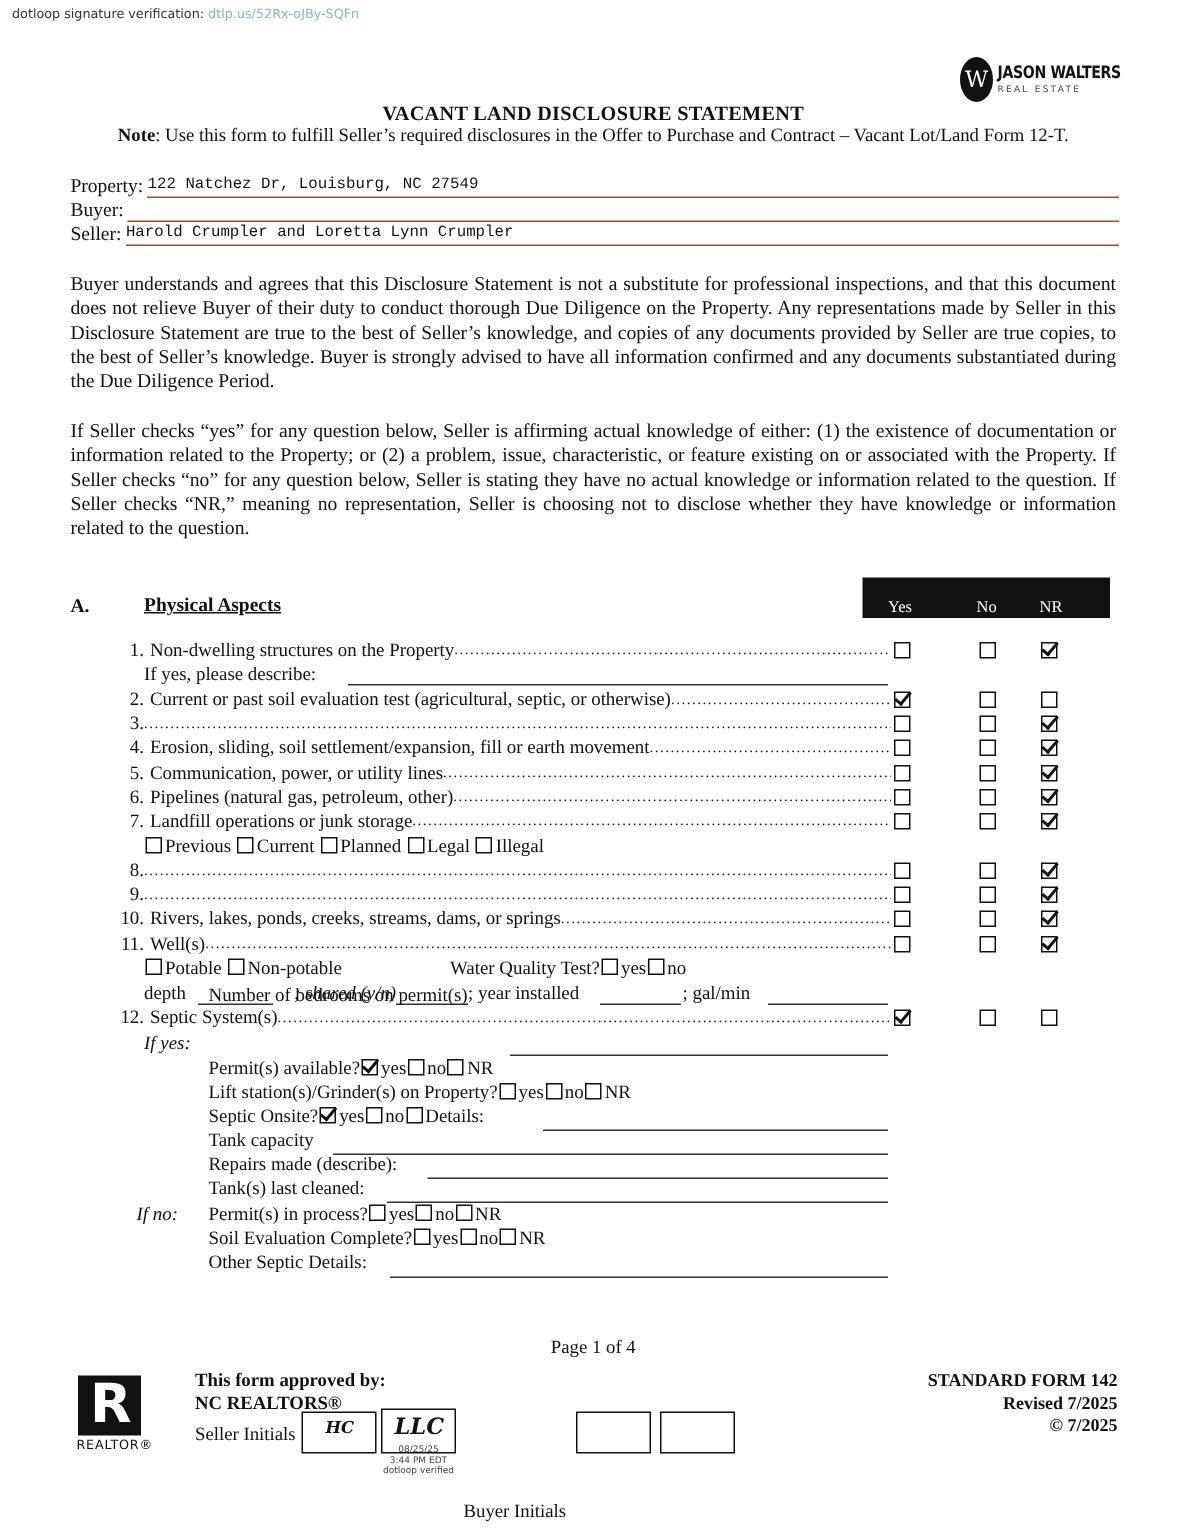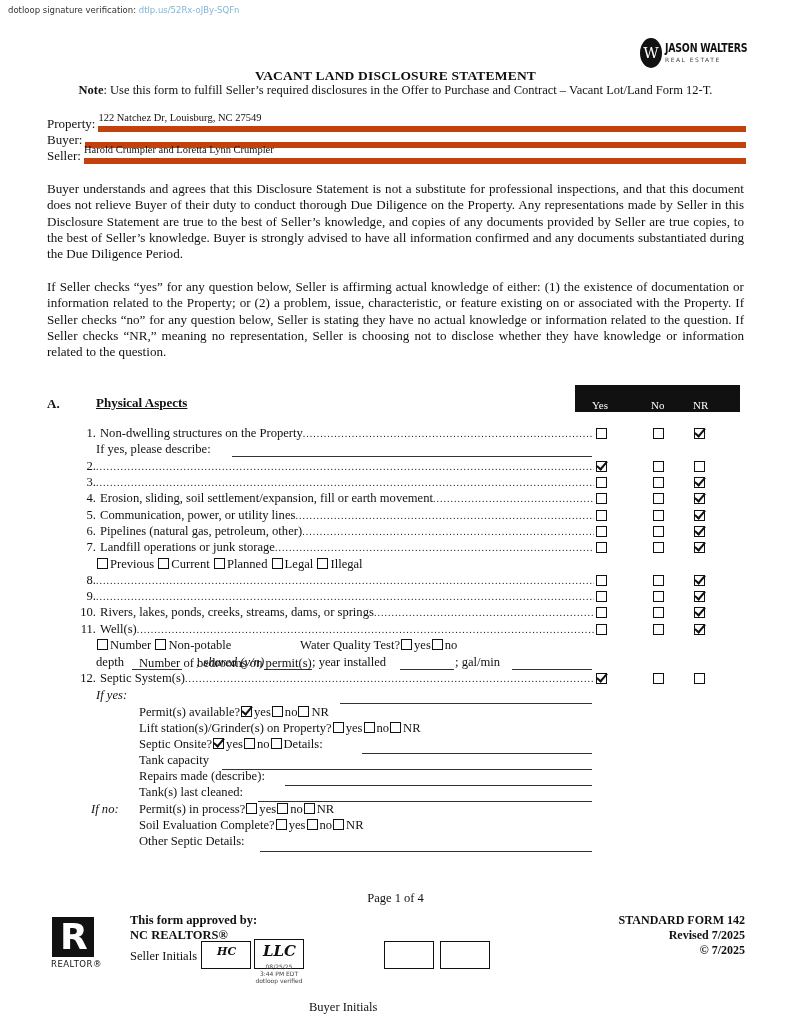--- a/index.html
+++ b/index.html
@@ -12,21 +12,21 @@
   .logo .circle { position:absolute; left:0; top:0; width:22px; height:30px; border-radius:50%; background:#111; color:#fff;
                   font-size:15px; font-family:"DejaVu Serif",serif; display:flex; align-items:center; justify-content:center; }
   .logo .name { position:absolute; left:25px; top:3px; font-family:"DejaVu Sans","Liberation Sans",sans-serif; font-weight:bold;
                 font-size:11.5px; letter-spacing:-0.3px; transform:scaleX(0.82); transform-origin:left; white-space:nowrap; }
   .logo .sub { position:absolute; left:25px; top:18px; font-family:"DejaVu Sans","Liberation Sans",sans-serif; font-size:6px;
                letter-spacing:1.5px; color:#444; white-space:nowrap; }
   .title { left:0; width:791px; top:68px; text-align:center; font-weight:bold; font-size:13.5px; letter-spacing:0.2px; }
   .note { left:0; width:791px; top:83px; text-align:center; font-size:12.5px; }
   .fieldrow { left:47px; width:699px; height:16px; font-size:13px; display:flex; align-items:flex-end; }
   .fieldrow .lbl { white-space:nowrap; }
-  .fieldrow .val { flex:1; border-bottom:6px solid #c2410c; margin-left:3px; height:15px; font-family:Liberation Serif, serif;
+  .fieldrow .val { flex:1; border-bottom:1px solid #c2410c; margin-left:3px; height:15px; font-family:Liberation Mono, monospace;
                    font-size:10.5px; line-height:14px; white-space:nowrap; transform-origin:left; }
   .para { left:47px; width:697px; font-size:13.1px; line-height:16.3px; text-align:justify; }
   .sec-letter { left:47px; top:396px; font-weight:bold; font-size:13px; }
   .sec-title { left:96px; top:395px; font-weight:bold; font-size:13px; text-decoration:underline; }
   .hdr-box { left:575px; top:385px; width:165px; height:27px; background:#111; }
   .hdr-box span { position:absolute; color:#fff; font-size:11px; top:14px; }
   .item { left:74px; width:520px; font-size:12.6px; height:16px; white-space:nowrap; overflow:hidden; display:flex; }
   .item .num { display:inline-block; width:22px; text-align:right; margin-right:0px; }
   .item .txt { padding-left:0px; }
   .item .dots { flex:1; overflow:hidden; white-space:nowrap; letter-spacing:1px; font-size:10px; line-height:16px; }
@@ -94,20 +94,21 @@
     <div class="abs item" style="top: 426px;">
       <span class="num">1.</span>
       <span class="txt" style="margin-left: 4px;">Non-dwelling structures on the Property</span>
       <span class="dots">........................................................................................................................................................................................................</span>
     </div>
     <span class="cb" style="left: 596px; top: 428px;"></span>
     <span class="cb" style="left: 653px; top: 428px;"></span>
     <span class="cb checked" style="left: 694px; top: 428px;"></span>
     <div class="abs item" style="top: 459px;">
       <span class="num">2.</span>
+      <span class="txt" style="margin-left: 4px;">Current or past soil evaluation test (agricultural, septic, or otherwise)</span>
       <span class="dots">........................................................................................................................................................................................................</span>
     </div>
     <span class="cb checked" style="left: 596px; top: 461px;"></span>
     <span class="cb" style="left: 653px; top: 461px;"></span>
     <span class="cb" style="left: 694px; top: 461px;"></span>
     <div class="abs item" style="top: 475px;">
       <span class="num">3.</span>
       <span class="dots">........................................................................................................................................................................................................</span>
     </div>
     <span class="cb" style="left: 596px; top: 477px;"></span>
@@ -190,21 +191,21 @@
 
 <div class="abs sub-line" style="left:96px; top:557px;">
   <span class="inl"><span class="cb"></span></span><span>Previous</span>
   <span class="inl"><span class="cb"></span></span><span>Current</span>
   <span class="inl"><span class="cb"></span></span><span>Planned</span>
   <span class="inl"><span class="cb"></span></span><span>Legal</span>
   <span class="inl"><span class="cb"></span></span><span>Illegal</span>
 </div>
 
 <div class="abs sub-line" style="left:96px; top:638px;">
-  <span class="inl"><span class="cb"></span></span><span>Number</span>
+  <span class="inl"><span class="cb"></span></span><span>Potable</span>
   <span class="inl"><span class="cb"></span></span><span>Non-potable</span>
 </div>
 <div class="abs sub-line" style="left:300px; top:638px;">
   <span>Water Quality Test?</span><span class="inl"><span class="cb"></span></span><span>yes</span><span class="inl"><span class="cb"></span></span><span>no</span>
 </div>
 <div class="abs sub-line" style="left:96px; top:655px;">depth</div>
 <div class="line" style="left:132px; width:50px; top:669px;"></div>
 <div class="abs sub-line" style="left:196px; top:655px;font-style:italic;">; shared (y/n)</div>
 <div class="line" style="left:264px; width:48px; top:669px;"></div>
 <div class="abs sub-line" style="left:312px; top:655px;">; year installed</div>

